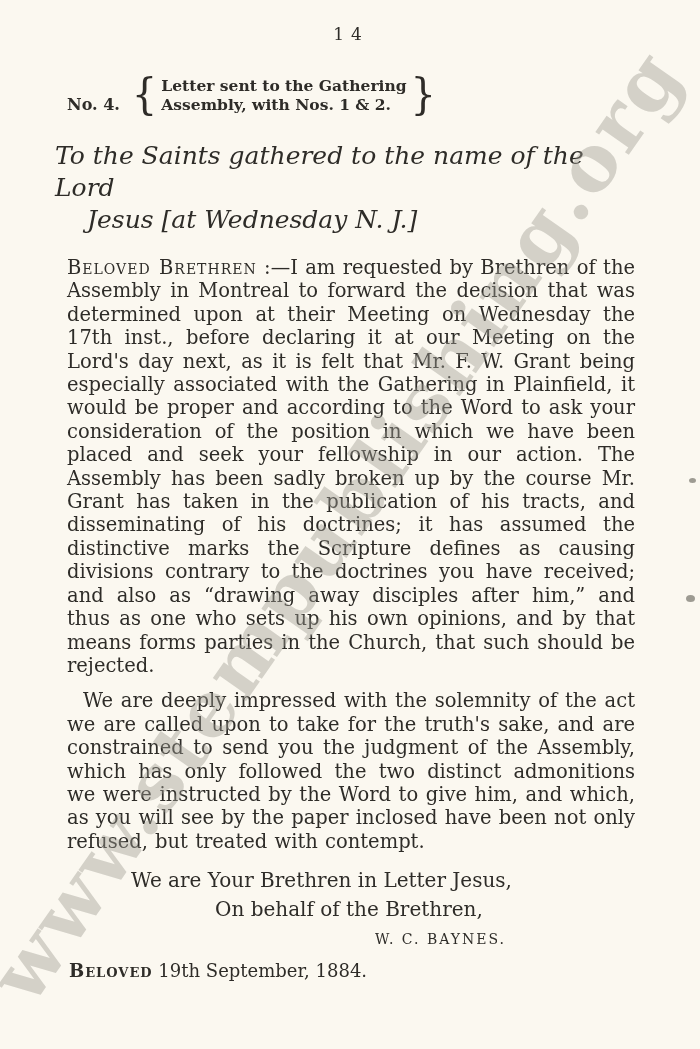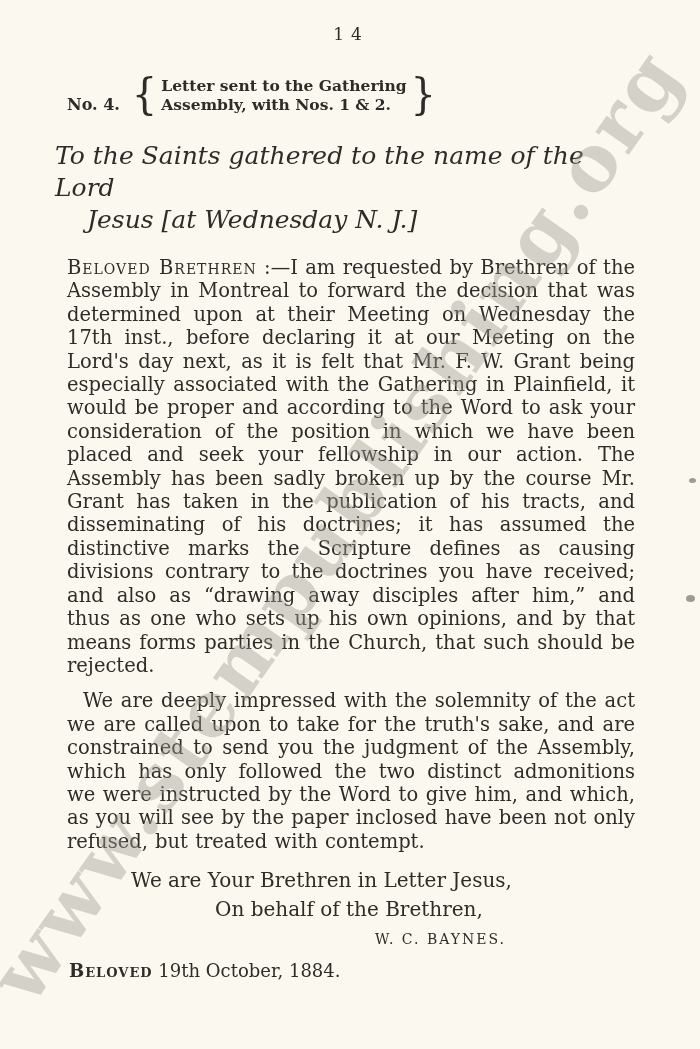--- a/index.html
+++ b/index.html
@@ -153,16 +153,16 @@
 
     <p class="body-para indent">We are deeply impressed with the solemnity of the act we are called upon to take for the truth's sake, and are constrained to send you the judgment of the Assembly, which has only followed the two distinct admonitions we were instructed by the Word to give him, and which, as you will see by the paper inclosed have been not only refused, but treated with contempt.</p>
 
 
     <div class="closing">
       <div class="closing-line1">We are Your Brethren in Letter Jesus,</div>
       <div class="closing-line2">On behalf of the Brethren,</div>
       <div class="signature">W. C. BAYNES.</div>
     </div>
 
-    <div class="dateline"><span class="smallcaps">Beloved</span><span> 19th October, 1884.</span></div>
+    <div class="dateline"><span class="smallcaps">Beloved</span><span> 19th September, 1884.</span></div>
 
   </div>
 </div>
 
 </body></html>

